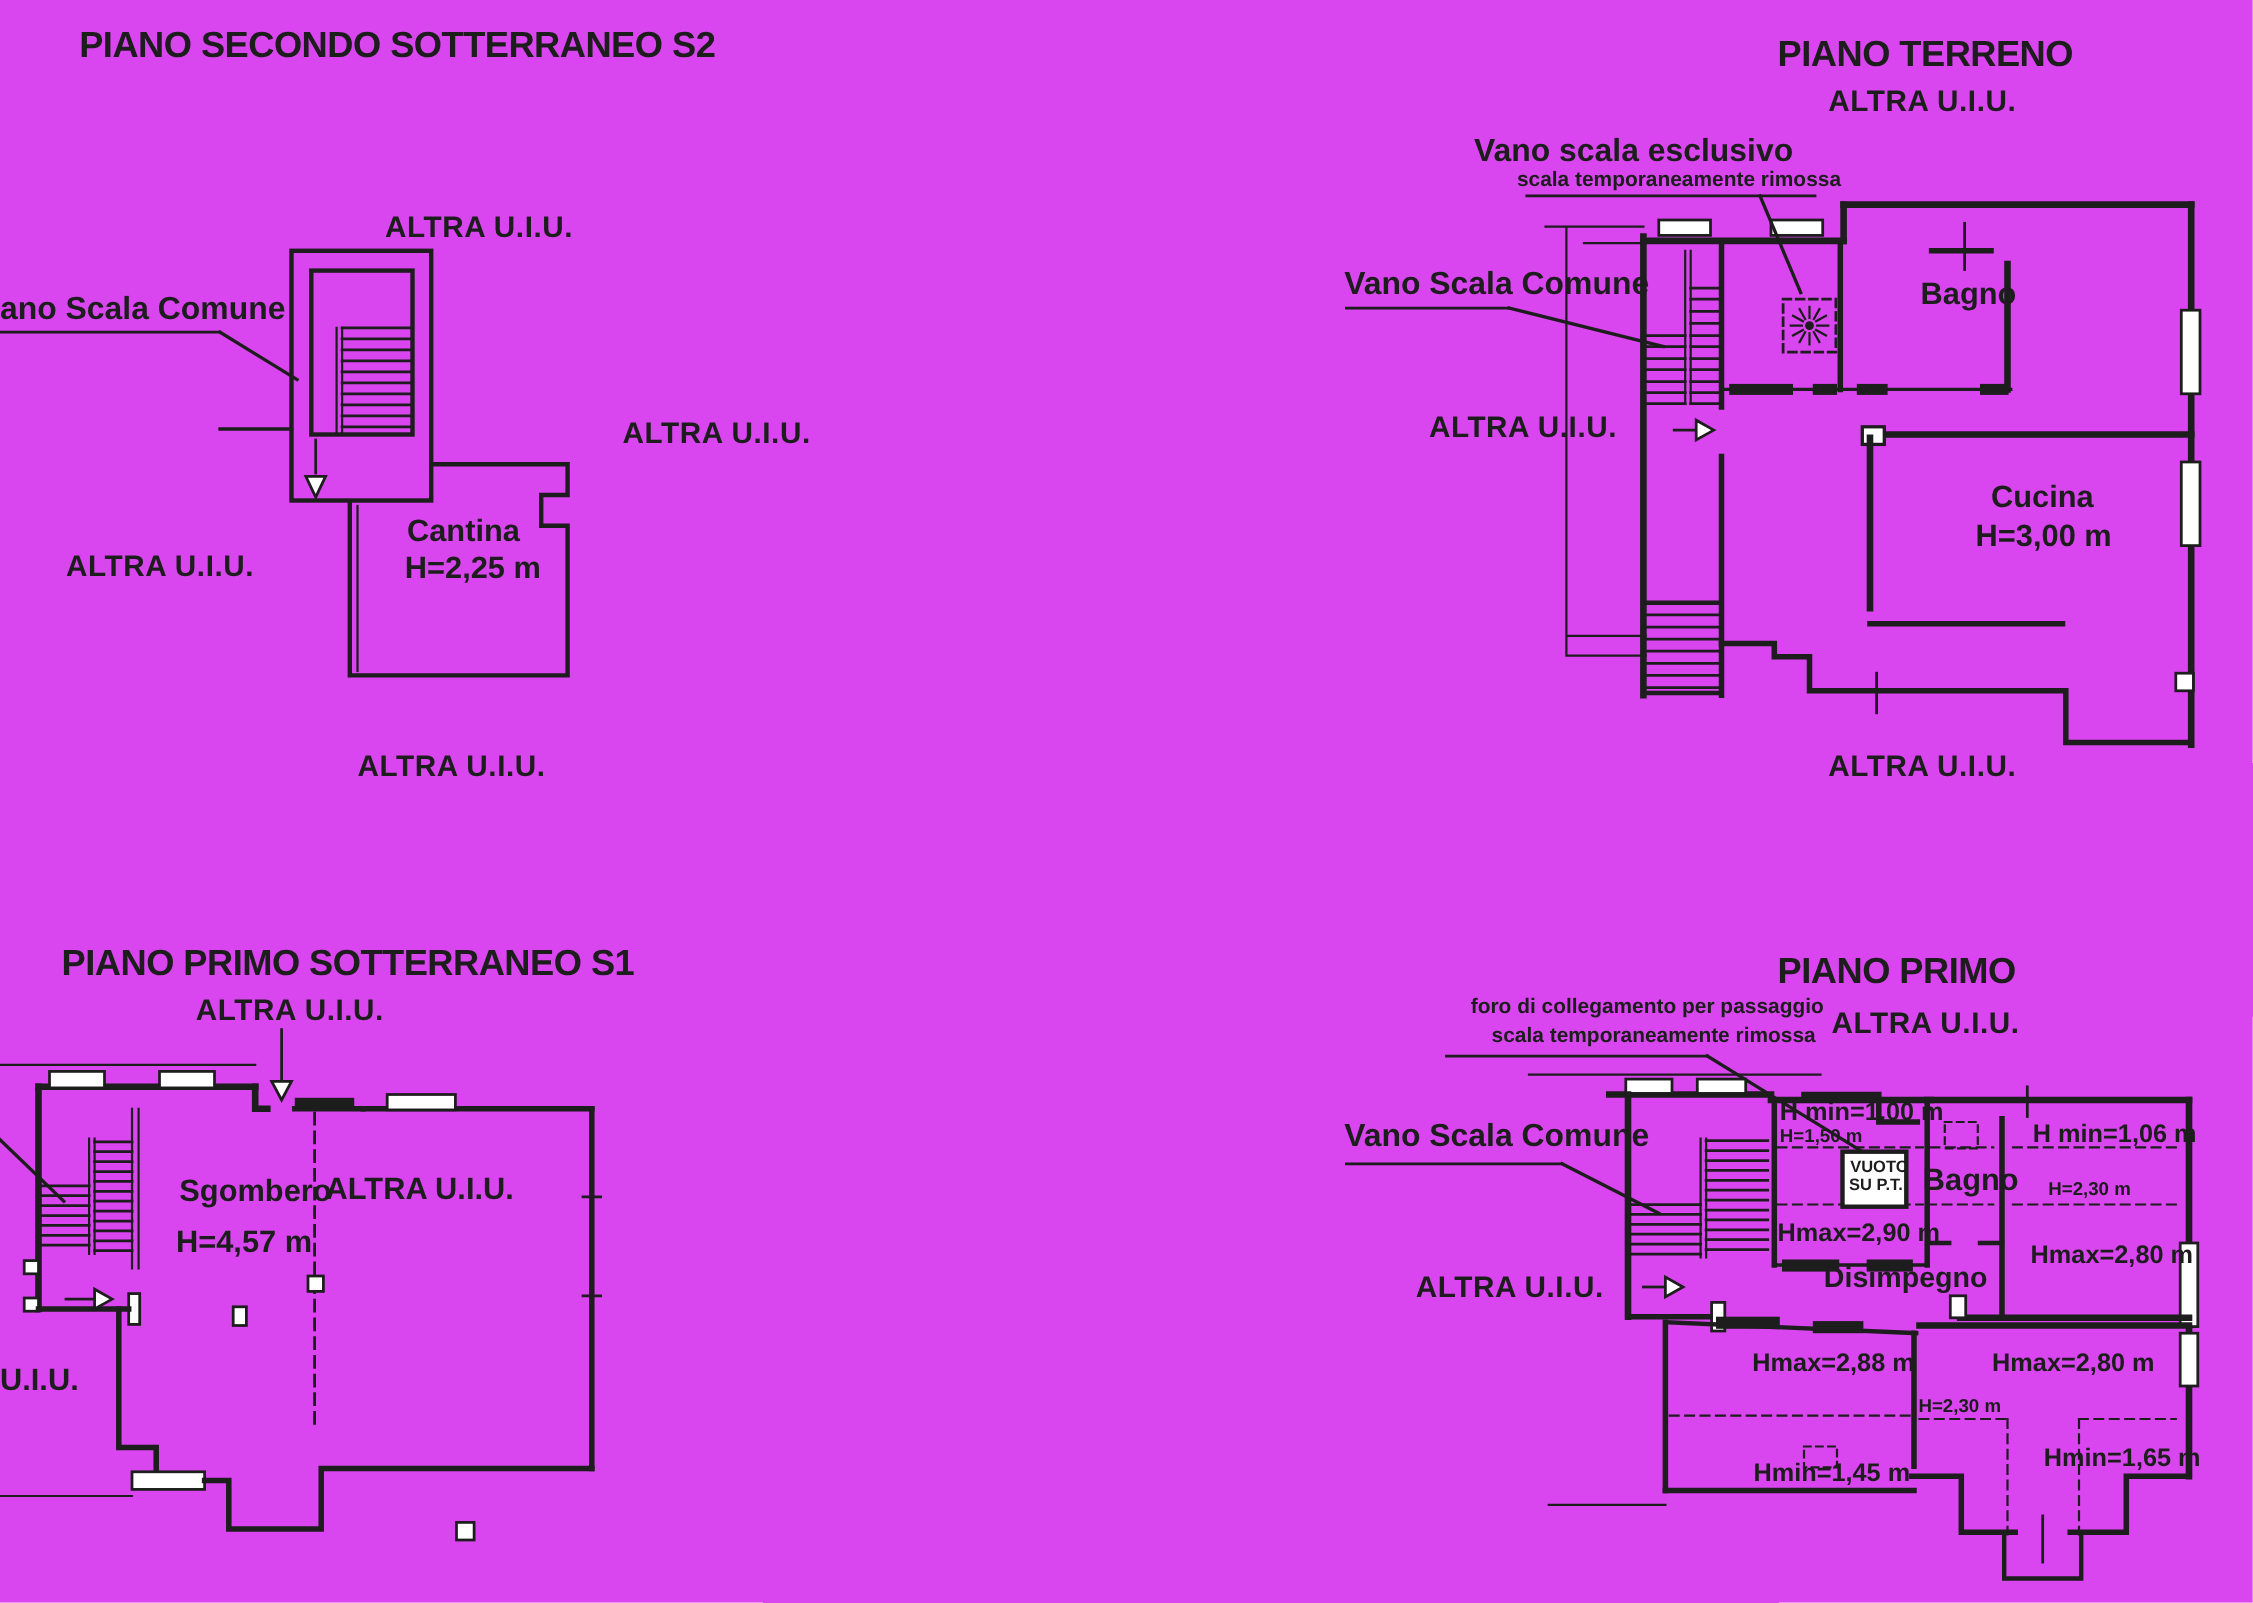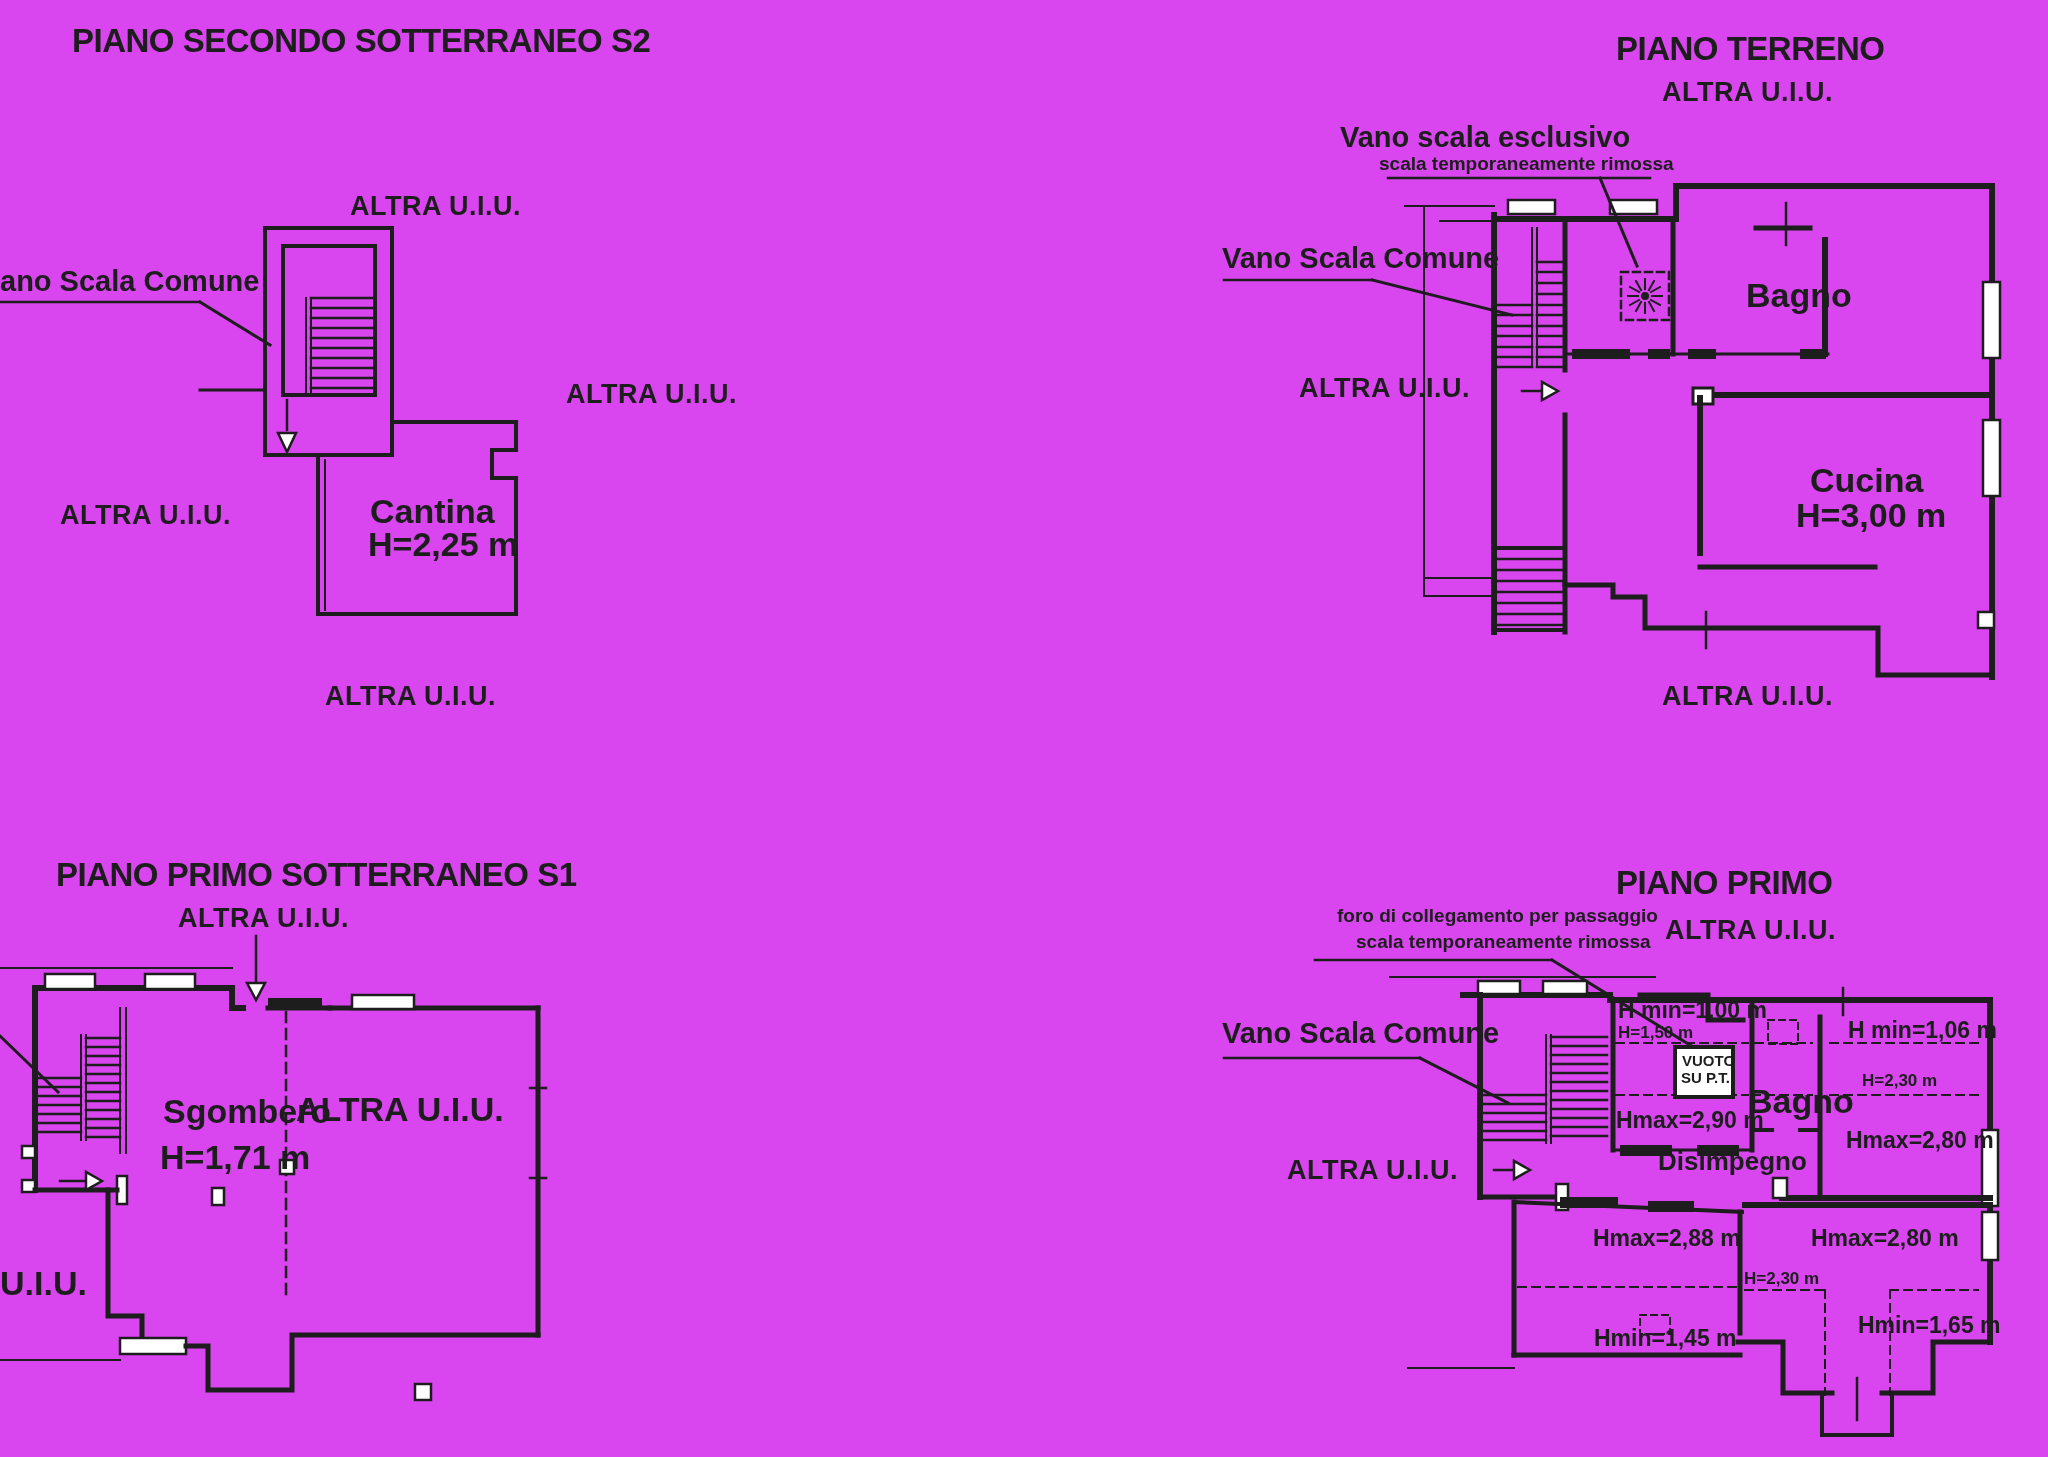--- a/index.html
+++ b/index.html
@@ -3,21 +3,21 @@
 <meta charset="utf-8">
 <style>
   html,body{margin:0;padding:0;background:#ffffff;}
   #page{position:relative;width:2048px;height:1457px;background:#d946ef;overflow:hidden;
         font-family:"Liberation Sans",sans-serif;}
   svg{position:absolute;left:0;top:0;}
   .lbl{position:absolute;font-weight:bold;color:#1d1d1d;white-space:nowrap;
        font-family:"Liberation Sans",sans-serif;line-height:1.05;}
   .t34{font-size:33px;letter-spacing:-0.5px;}
   .t29{font-size:29px;}
-  .t28{font-size:34px;margin-top:26px;}
+  .t28{font-size:28px;}
   .t27{font-size:27px;letter-spacing:0.5px;}
   .t26{font-size:26px;}
   .t24{font-size:23px;}
   .t19{font-size:19px;}
   .t17{font-size:17px;}
   .t15{font-size:15px;line-height:16px;text-align:center;}
 </style>
 </head>
 <body>
 
@@ -231,21 +231,21 @@
   <div class="lbl t28" style="left:1746px;top:252px;">Bagno</div>
   <div class="lbl t27" style="left:1299px;top:374px;">ALTRA U.I.U.</div>
   <div class="lbl t28" style="left:1810px;top:437px;">Cucina</div>
   <div class="lbl t28" style="left:1796px;top:472px;">H=3,00 m</div>
   <div class="lbl t27" style="left:1662px;top:682px;">ALTRA U.I.U.</div>
 
   <div class="lbl t34" style="left:56px;top:858px;">PIANO PRIMO SOTTERRANEO S1</div>
   <div class="lbl t27" style="left:178px;top:904px;">ALTRA U.I.U.</div>
   <div class="lbl t28" style="left:163px;top:1068px;">Sgombero</div>
   <div class="lbl t28" style="left:296px;top:1066px;">ALTRA U.I.U.</div>
-  <div class="lbl t28" style="left:160px;top:1114px;">H=1,71 m</div>
+  <div class="lbl t28" style="left:160px;top:1114px;">H=4,57 m</div>
   <div class="lbl t28" style="left:0px;top:1240px;text-align:right;">U.I.U.</div>
 
   <div class="lbl t34" style="left:1616px;top:866px;">PIANO PRIMO</div>
   <div class="lbl t27" style="left:1665px;top:916px;">ALTRA U.I.U.</div>
   <div class="lbl t19" style="left:1337px;top:906px;">foro di collegamento per passaggio</div>
   <div class="lbl t19" style="left:1356px;top:932px;">scala temporaneamente rimossa</div>
   <div class="lbl t29" style="left:1222px;top:1018px;">Vano Scala Comune</div>
   <div class="lbl t24" style="left:1618px;top:998px;">H min=1,00 m</div>
   <div class="lbl t17" style="left:1618px;top:1024px;">H=1,50 m</div>
   <div class="lbl t15" style="left:1682px;top:1053px;">VUOTO</div>

